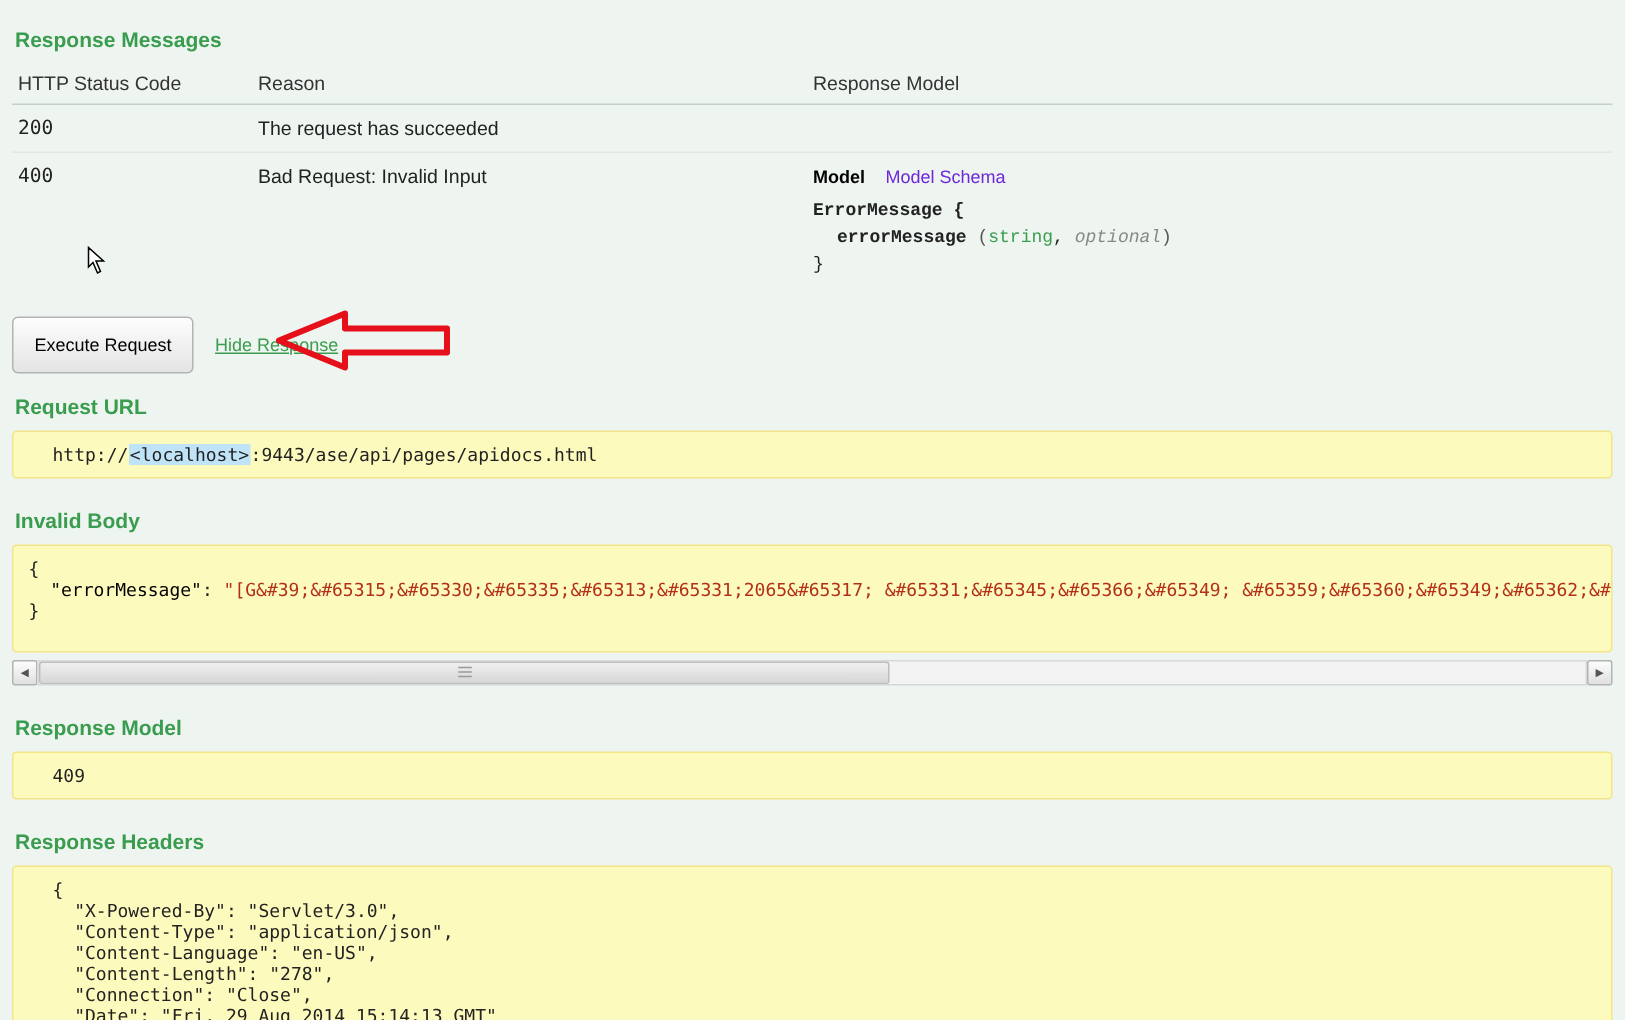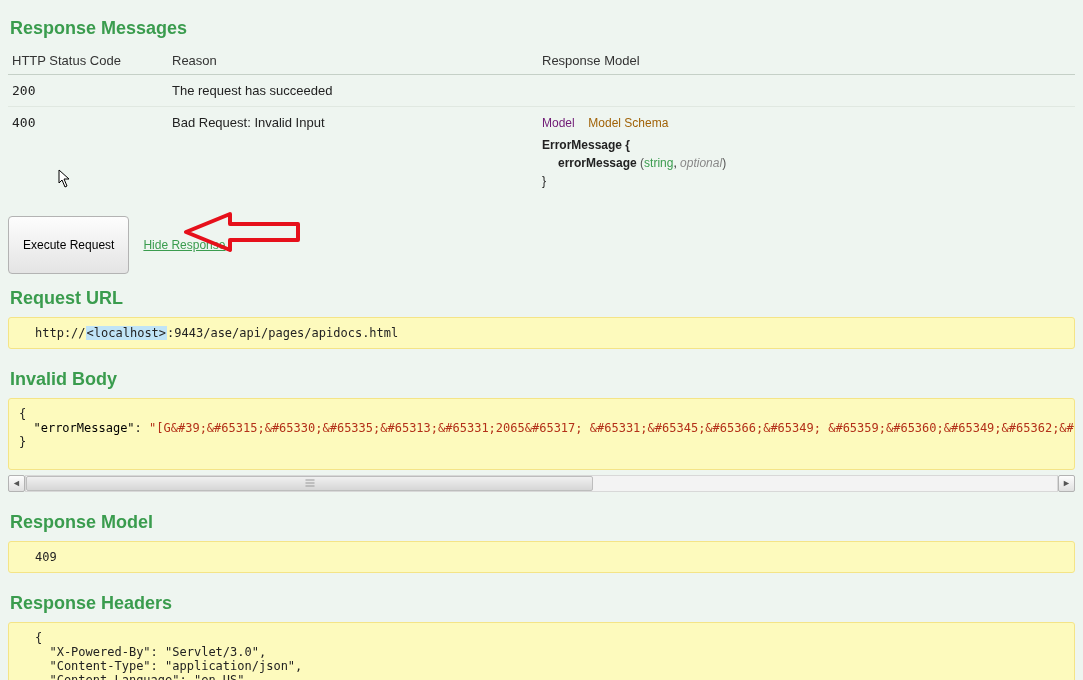--- a/index.html
+++ b/index.html
@@ -6,21 +6,21 @@
   body {
     font-family: "Helvetica Neue", Arial, sans-serif;
     background: #eef5f0;
     font-size: 13px;
     color: #222;
     padding: 8px;
   }
   .section-title {
     color: #3a9c4e;
     font-weight: bold;
-    font-size: 18px;
+    font-size: 14px;
     margin: 10px 0 8px 2px;
   }
   .table {
     width: 100%;
     border-collapse: collapse;
   }
   .table thead th {
     text-align: left;
     font-weight: normal;
     color: #333;
@@ -37,28 +37,28 @@
   .status-code {
     font-family: Consolas, Monaco, monospace;
     font-size: 12px;
   }
   .model-tabs span {
     font-size: 12px;
     margin-right: 10px;
     cursor: pointer;
   }
   .model-tabs .active {
-    color: #701a75;
-    font-weight: normal;
+    color: #000000;
+    font-weight: bold;
   }
   .model-tabs .inactive {
-    color: #a16207;
+    color: #6d28d9;
   }
   .model-body {
-    font-family: Liberation Sans, sans-serif;
+    font-family: Liberation Mono, monospace;
     font-size: 12px;
     line-height: 1.5;
     margin-top: 6px;
   }
   .model-body .name { font-weight: bold; }
   .ind { margin-left: 16px; }
   .prop-name { font-weight: bold; }
   .ptype { color: #3a9c4e; }
   .popt { color: #888; font-style: italic; }
   .paren { color:#555;}
@@ -66,21 +66,21 @@
     position: relative;
     display: flex;
     align-items: center;
     gap: 14px;
     margin: 18px 0 14px 0;
   }
   .exec-btn {
     background: linear-gradient(#fdfdfd,#e4e4e4);
     border: 1px solid #b3b3b3;
     border-radius: 4px;
-    padding: 21px 14px;
+    padding: 11px 14px;
     font-size: 12px;
     cursor: pointer;
   }
   .hide-link {
     color: #3a9c4e;
     font-size: 12px;
     text-decoration: underline;
     cursor: pointer;
   }
   .arrow {

